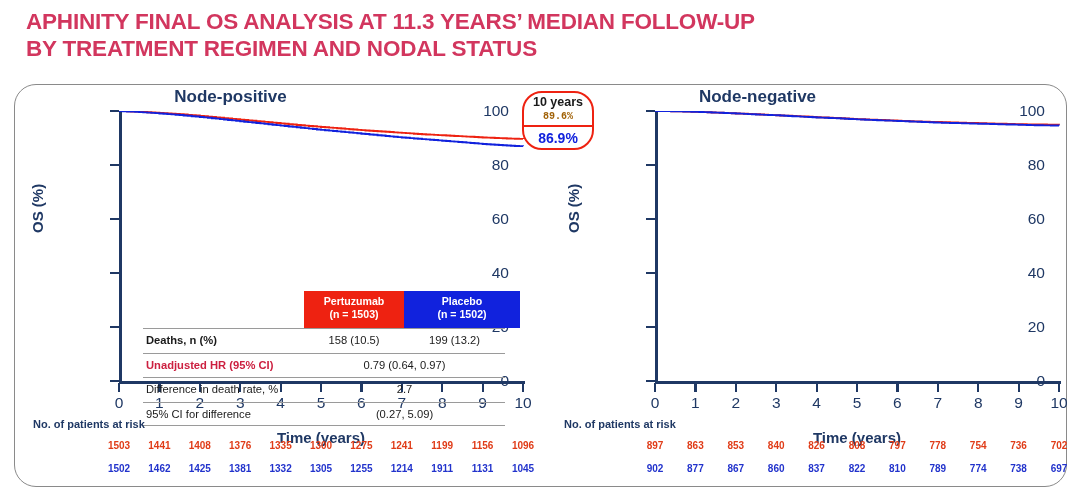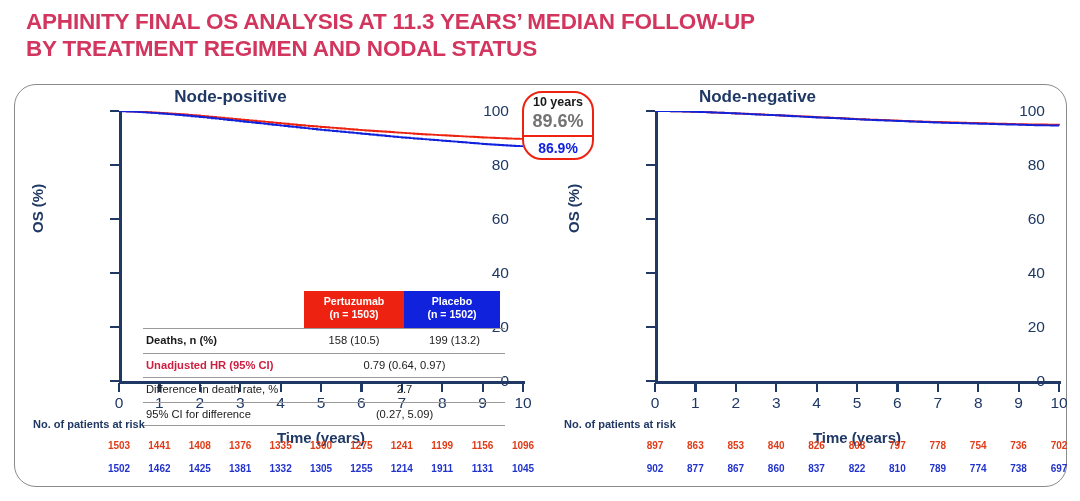--- a/index.html
+++ b/index.html
@@ -103,23 +103,24 @@
     background: #fff;
     text-align: center;
     z-index: 5;
     margin-left: 31px;
   }
   .callout .co-head {
     font-weight: bold; font-size: 12.5px; color: #1a1a1a;
     padding: 2px 0 1px;
   }
   .callout .co-red {
-    font-weight: bold; font-size: 18px; color: #737373;
+    font-weight: bold; font-size: 10px; color: #a16207;
     padding: 1px 0 3px;
     border-bottom: 2.2px solid #ee2211;
+    font-family: Liberation Mono, monospace;
   }
   .callout .co-blue {
     font-weight: bold; font-size: 14px; color: #1122dd;
     padding: 3px 0 2px;
   }
   .callout-left  { left: 476px; top: 6px;  width: 72px; }
 
   
   .dtable {
     position: absolute;
@@ -129,21 +130,21 @@
   .dtable-left  { left: 128px; top: 206px; width: 362px; }
 
   .dt-head { position: relative; height: 37px; }
   .dt-head .hcell {
     position: absolute; top: 0; height: 37px;
     color: #fff; font-weight: bold; font-size: 10.6px;
     text-align: center; line-height: 13px;
     padding-top: 4px;
   }
   .hcell-a { left: 161px; width: 100px; background: #ee2211; }
-  .hcell-b { left: 261px; width: 96px; background: #1122dd; }
+  .hcell-b { left: 261px; width: 116px; background: #1122dd; }
 
   .dt-row {
     position: relative;
     height: 24.5px;
     border-top: 1.2px solid #9a9a9a;
   }
   .dt-row:last-child { border-bottom: 1.2px solid #9a9a9a; }
   .dt-label {
     position: absolute; left: 3px; top: 5px;
     font-size: 11.2px; color: #1a1a1a;

